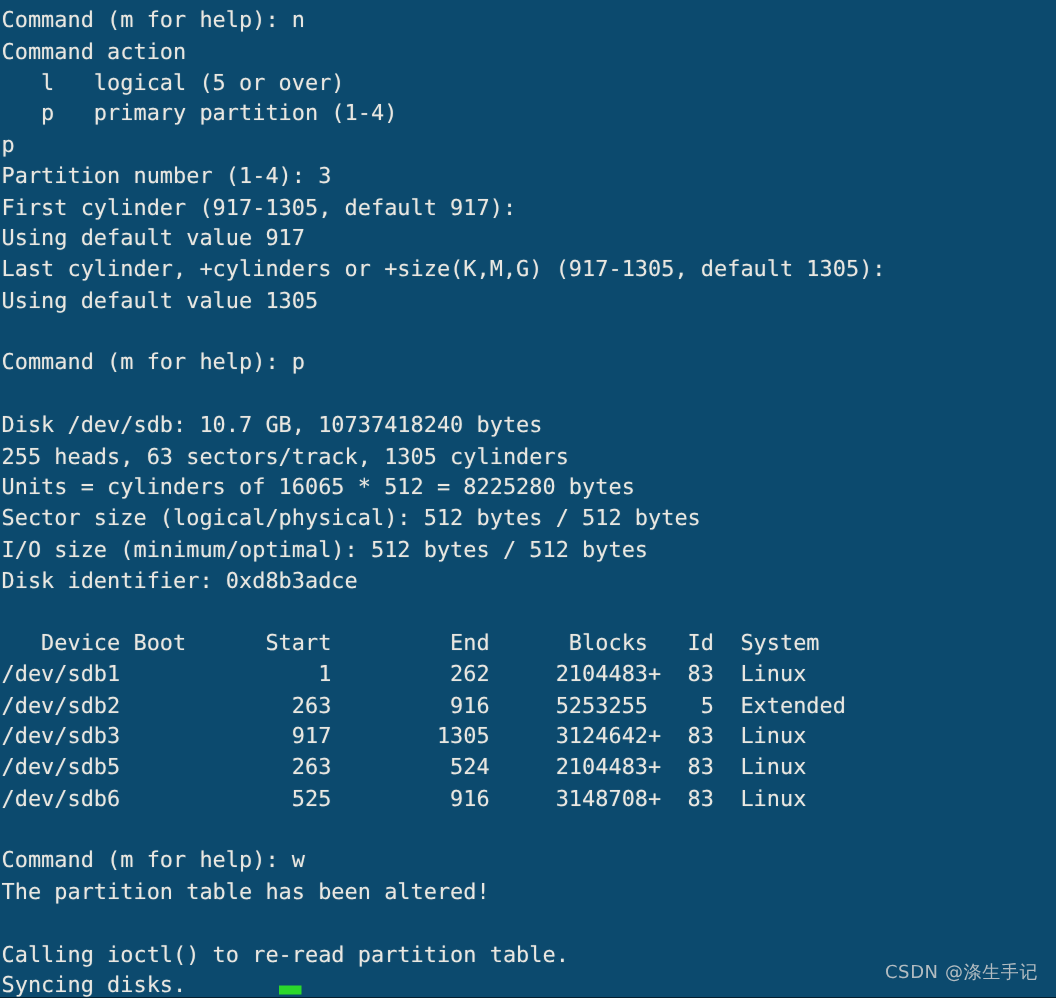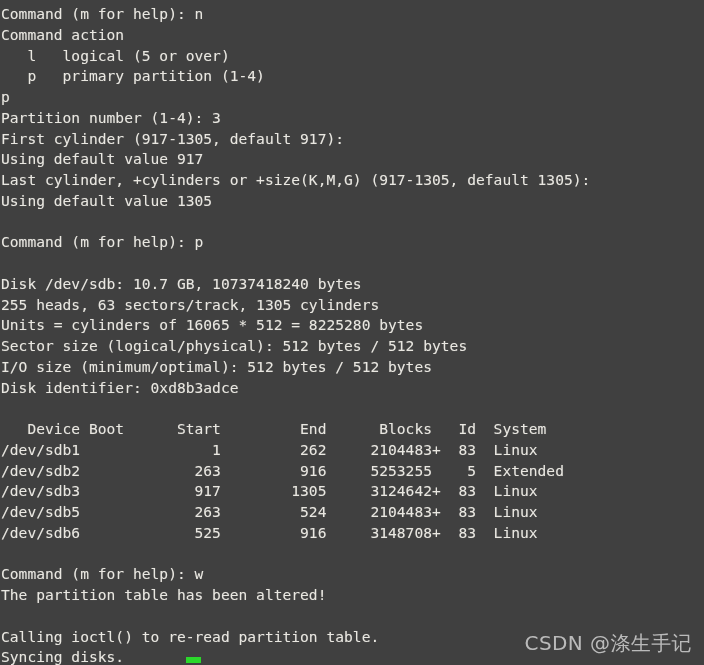--- a/index.html
+++ b/index.html
@@ -13,21 +13,21 @@
     overflow: hidden;
     position: relative;
     font-family: "DejaVu Sans Mono", "Liberation Mono", monospace;
   }
   #terminal {
     position: absolute;
     left: 0;
     top: 0;
     width: 704px;
     height: 665px;
-    background: #404040;
+    background: #0c4a6e;
     padding: 4px 0 0 0;
     box-sizing: border-box;
   }
   #screen {
     margin: 0;
     padding: 0 0 0 1px;
     font-family: "DejaVu Sans Mono", "Liberation Mono", monospace;
     font-size: 14.6px;
     line-height: 20.75px;
     letter-spacing: 0.01px;
@@ -52,21 +52,21 @@
     width: 15px;
     height: 6px;
     background: #2bd82b;
   }
   #watermark {
     position: absolute;
     right: 12px;
     bottom: 8px;
     color: #cfcfcf;
     font-family: "DejaVu Sans", "Liberation Sans", sans-serif;
-    font-size: 20px;
+    font-size: 12px;
     letter-spacing: 0.4px;
     opacity: 0.86;
     white-space: nowrap;
   }
 </style>
 </head>
 <body>
 
 <div id="terminal">
   <div id="screen"><div class="line">Command (m for help): n</div><div class="line">Command action</div><div class="line">   l   logical (5 or over)</div><div class="line">   p   primary partition (1-4)</div><div class="line">p</div><div class="line">Partition number (1-4): 3</div><div class="line">First cylinder (917-1305, default 917):</div><div class="line">Using default value 917</div><div class="line">Last cylinder, +cylinders or +size(K,M,G) (917-1305, default 1305):</div><div class="line">Using default value 1305</div><div class="blank"></div><div class="line">Command (m for help): p</div><div class="blank"></div><div class="line">Disk /dev/sdb: 10.7 GB, 10737418240 bytes</div><div class="line">255 heads, 63 sectors/track, 1305 cylinders</div><div class="line">Units = cylinders of 16065 * 512 = 8225280 bytes</div><div class="line">Sector size (logical/physical): 512 bytes / 512 bytes</div><div class="line">I/O size (minimum/optimal): 512 bytes / 512 bytes</div><div class="line">Disk identifier: 0xd8b3adce</div><div class="blank"></div><div class="line">   Device Boot      Start         End      Blocks   Id  System</div><div class="line">/dev/sdb1               1         262     2104483+  83  Linux</div><div class="line">/dev/sdb2             263         916     5253255    5  Extended</div><div class="line">/dev/sdb3             917        1305     3124642+  83  Linux</div><div class="line">/dev/sdb5             263         524     2104483+  83  Linux</div><div class="line">/dev/sdb6             525         916     3148708+  83  Linux</div><div class="blank"></div><div class="line">Command (m for help): w</div><div class="line">The partition table has been altered!</div><div class="blank"></div><div class="line">Calling ioctl() to re-read partition table.</div><div class="line">Syncing disks.</div></div>

